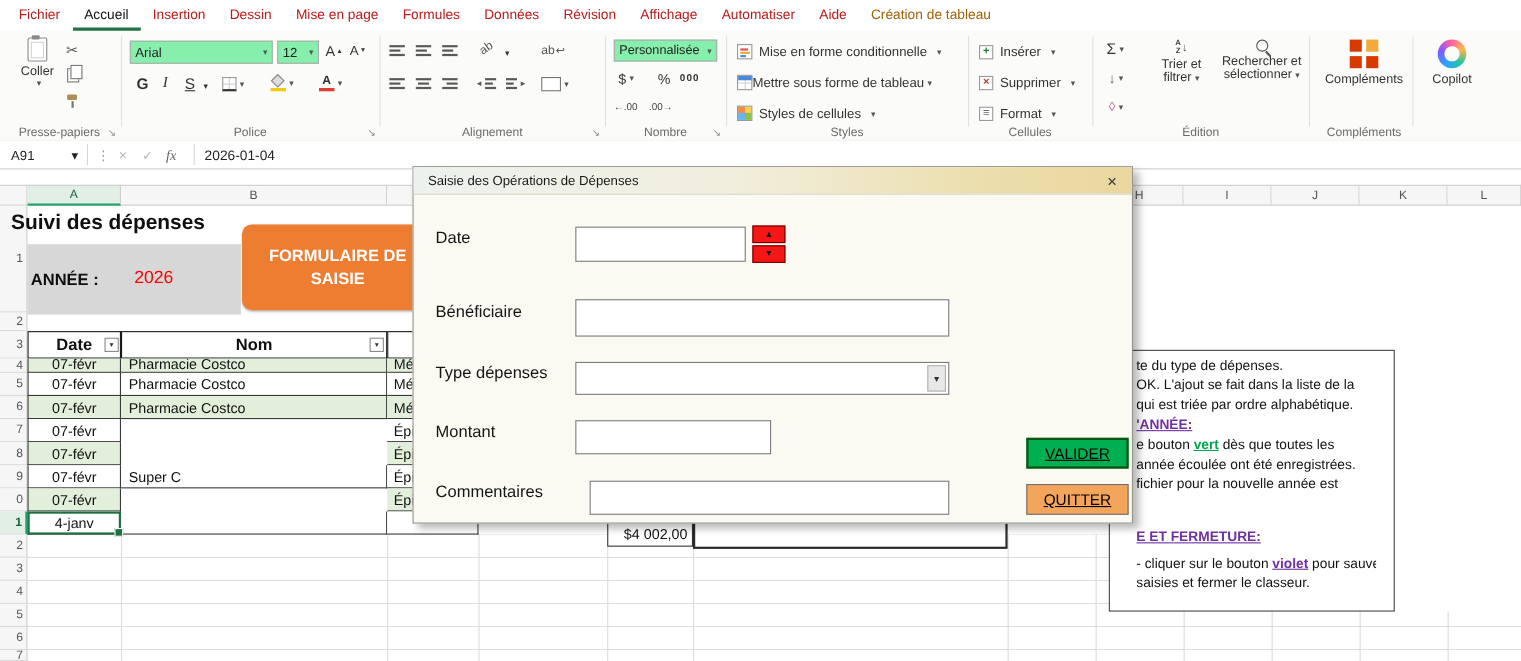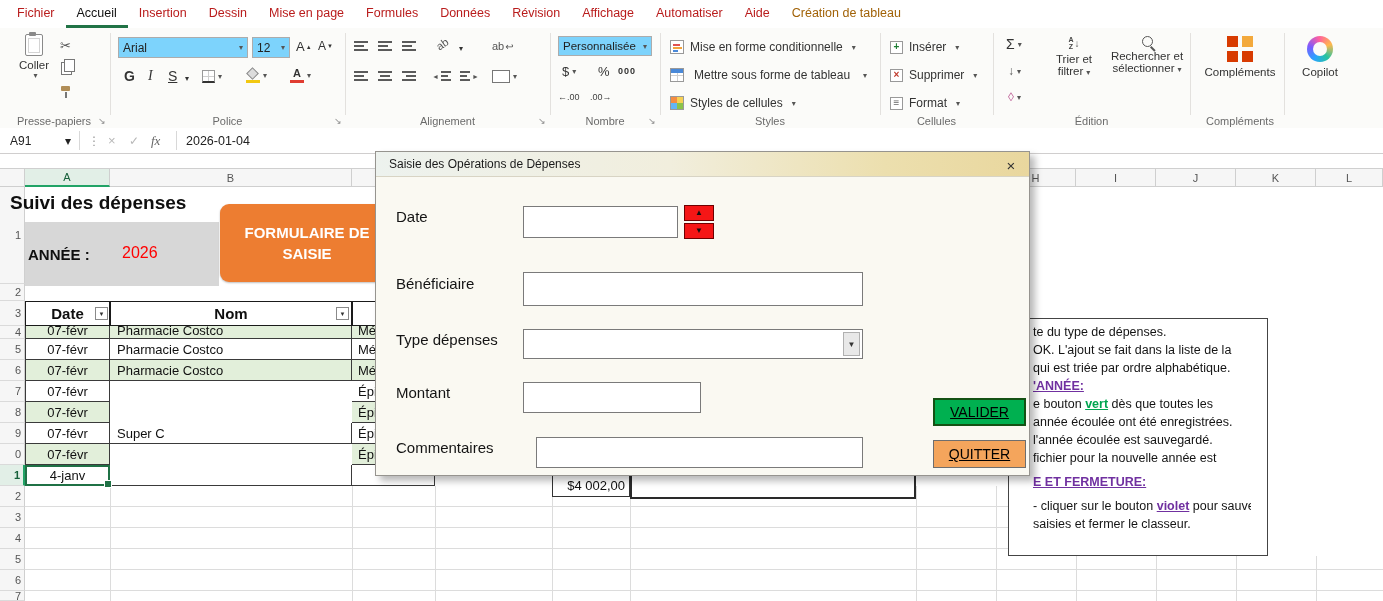--- a/index.html
+++ b/index.html
@@ -20,21 +20,21 @@
   .person-ic::after{content:"";position:absolute;bottom:0;left:1px;width:10px;height:5px;border-radius:5px 5px 0 0;background:#fff}
 
   
   .ribbon{position:absolute;top:28px;left:0;width:100%;height:100px;background:#fbfbf9;border-bottom:1px solid #d6d4d1;z-index:9}
   .vsep{position:absolute;top:5px;width:1px;height:82px;background:#e3e1de}
   .grplabel{position:absolute;top:87px;font-size:11px;color:#6b6b6b;text-align:center;white-space:nowrap}
   .launcher{position:absolute;top:88px;font-size:9px;color:#8c8c8c}
   .dd{font-size:8px;color:#555;margin-left:3px}
   .rbtn{position:absolute;display:flex;align-items:center;color:#333;white-space:nowrap}
   .big{flex-direction:column;justify-content:flex-start;text-align:center;font-size:11.5px}
-  .combo{position:absolute;background:#7dd3fc;border:1px solid #acacac;font-size:12px;color:#222;display:flex;align-items:center;justify-content:space-between;padding:0 4px;box-sizing:border-box}
+  .combo{position:absolute;background:#86efac;border:1px solid #acacac;font-size:12px;color:#222;display:flex;align-items:center;justify-content:space-between;padding:0 4px;box-sizing:border-box}
   .small-t{font-size:9px;color:#444}
   .clipb{width:16px;height:20px;border:1.5px solid #8a8a8a;border-radius:2px;position:relative;background:#fff;margin-bottom:3px}
   .clipb::before{content:"";position:absolute;top:-3px;left:3px;width:7px;height:4px;background:#8a8a8a;border-radius:1px}
   .clipb::after{content:"";position:absolute;inset:3px 2px 2px 2px;background:#fff;border:1px solid #d4d4d4}
   .copy-ic{width:9px;height:11px;border:1.2px solid #777;background:#fff;position:relative;z-index:0}
   .copy-ic::before{content:"";position:absolute;left:2px;top:-4px;width:9px;height:11px;border:1.2px solid #777;background:#fff;z-index:-1}
   .brush-ic{width:12px;height:12px;position:relative}
   .brush-ic::before{content:"";position:absolute;left:1px;top:0;width:9px;height:5px;background:#b08d57;border-radius:1px}
   .brush-ic::after{content:"";position:absolute;left:5px;top:6px;width:2px;height:6px;background:#777}
   .border-ic{width:13px;height:13px;border:1px solid #9a9a9a;border-bottom:2px solid #333;box-sizing:border-box;background:
@@ -320,21 +320,21 @@
         <span>.00→</span>
       </div>
     <div class="grplabel" style="left:550px;width:110px">Nombre</div>
     <div class="launcher" style="left:648px">↘</div>
 
     <div class="rbtn row-lbl" style="left:670px;top:12px;gap:6px">
       <span class="cf-ic"></span>
       <span>Mise en forme conditionnelle</span>
       <span class="dd">▾</span>
     </div>
-    <div class="rbtn row-lbl" style="left:670px;top:40px;gap:10px">
+    <div class="rbtn row-lbl" style="left:670px;top:40px;gap:0">
       <span class="ft-ic"></span>
       <span>Mettre sous forme de tableau</span>
       <span class="dd">▾</span>
     </div>
     <div class="rbtn row-lbl" style="left:670px;top:68px;gap:6px">
       <span class="cs-ic"></span>
       <span>Styles de cellules</span>
       <span class="dd">▾</span>
     </div>
     <div class="grplabel" style="left:660px;width:220px">Styles</div>
@@ -510,23 +510,22 @@
   <div class="vline2" style="left:1236px"></div>
   <div class="vline2" style="left:1316px"></div>
 
   <div class="notes">
     <div>te du type de dépenses.</div>
     <div>OK. L'ajout se fait dans la liste de la</div>
     <div>qui est triée par ordre alphabétique.</div>
     <div class="hd">'ANNÉE:</div>
     <div><span>e bouton </span><span class="lnk-green">vert</span><span> dès que toutes les</span></div>
     <div>année écoulée ont été enregistrées.</div>
-    <div>l'année écoulée est sauvegardé.</div>
     <div>fichier pour la nouvelle année est</div>
-    <div class="hd" style="margin-top:6px">E ET FERMETURE:</div>
+    <div class="hd" style="margin-top:30px">E ET FERMETURE:</div>
     <div style="margin-top:6px"><span>- cliquer sur le bouton </span><span class="lnk-purple">violet</span><span> pour sauvegarder vos</span></div>
     <div>saisies et fermer le classeur.</div>
   </div>
 
   <div class="dialog">
     <div class="dlg-title">
       <span>Saisie des Opérations de Dépenses</span>
     </div>
     <div class="dlg-close">×</div>
 

